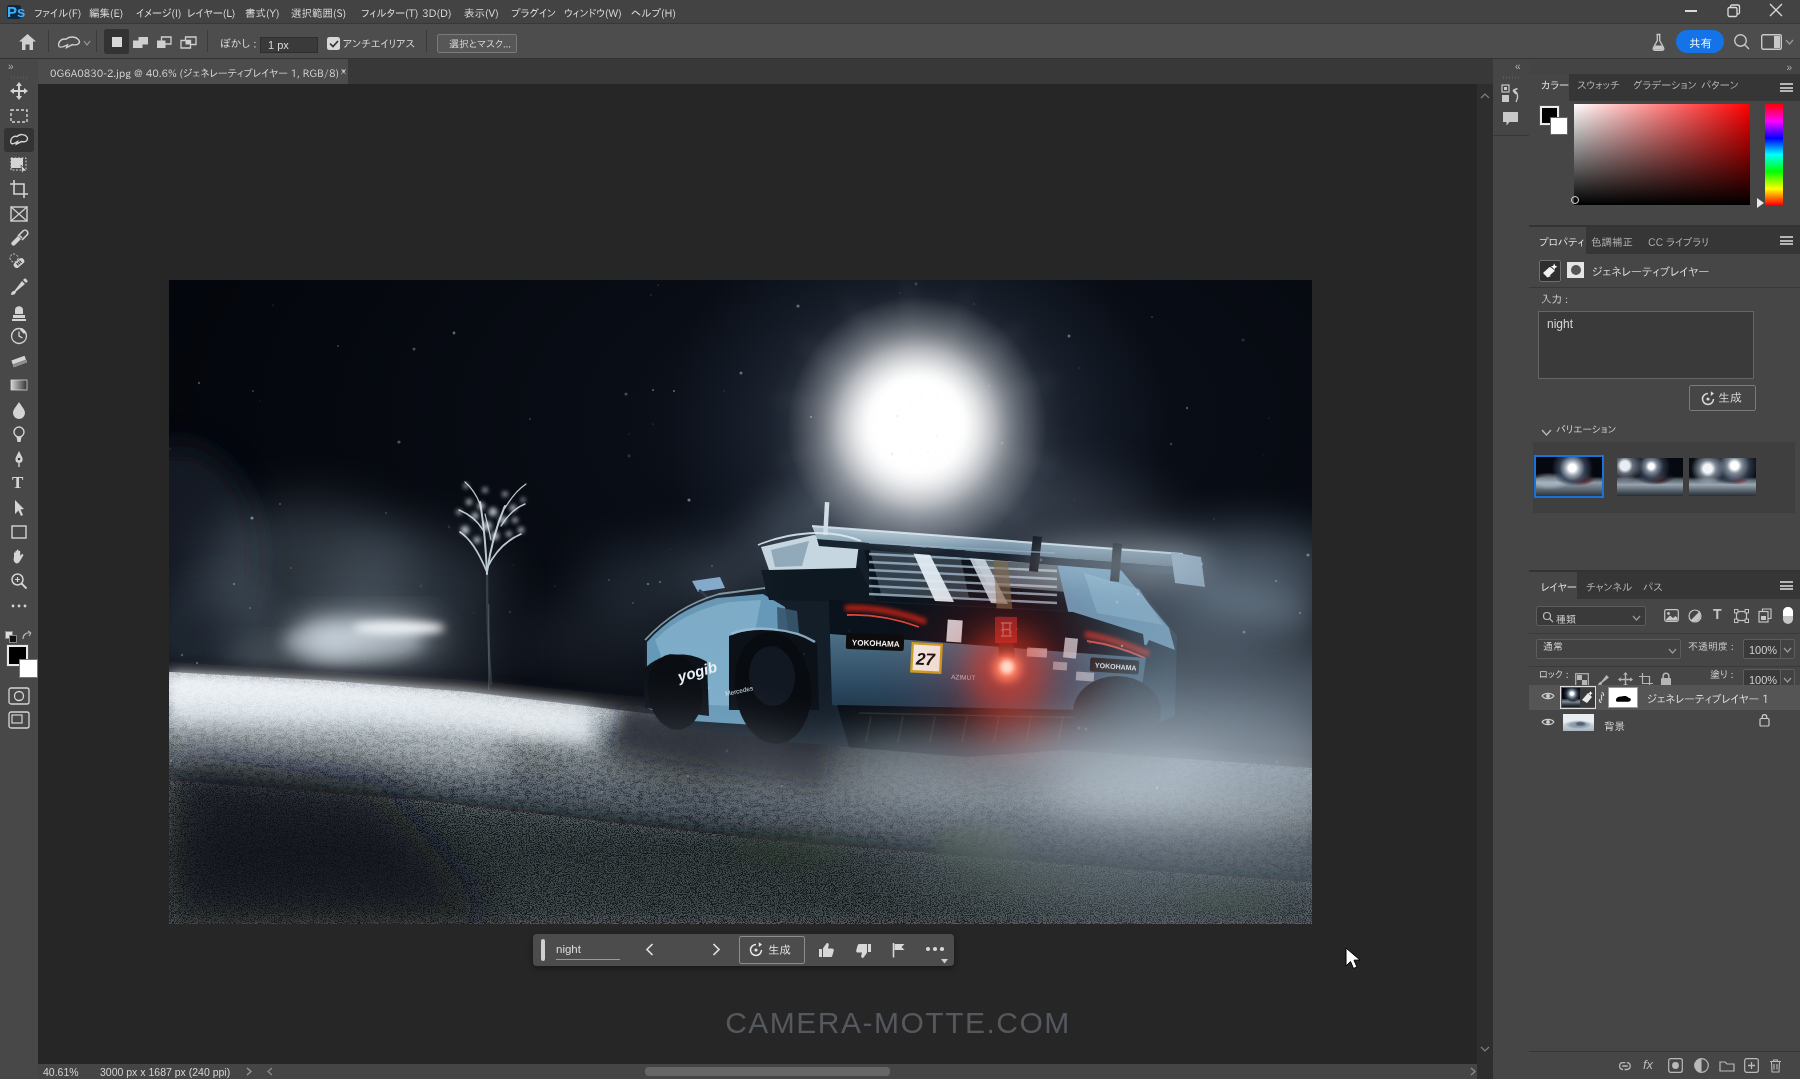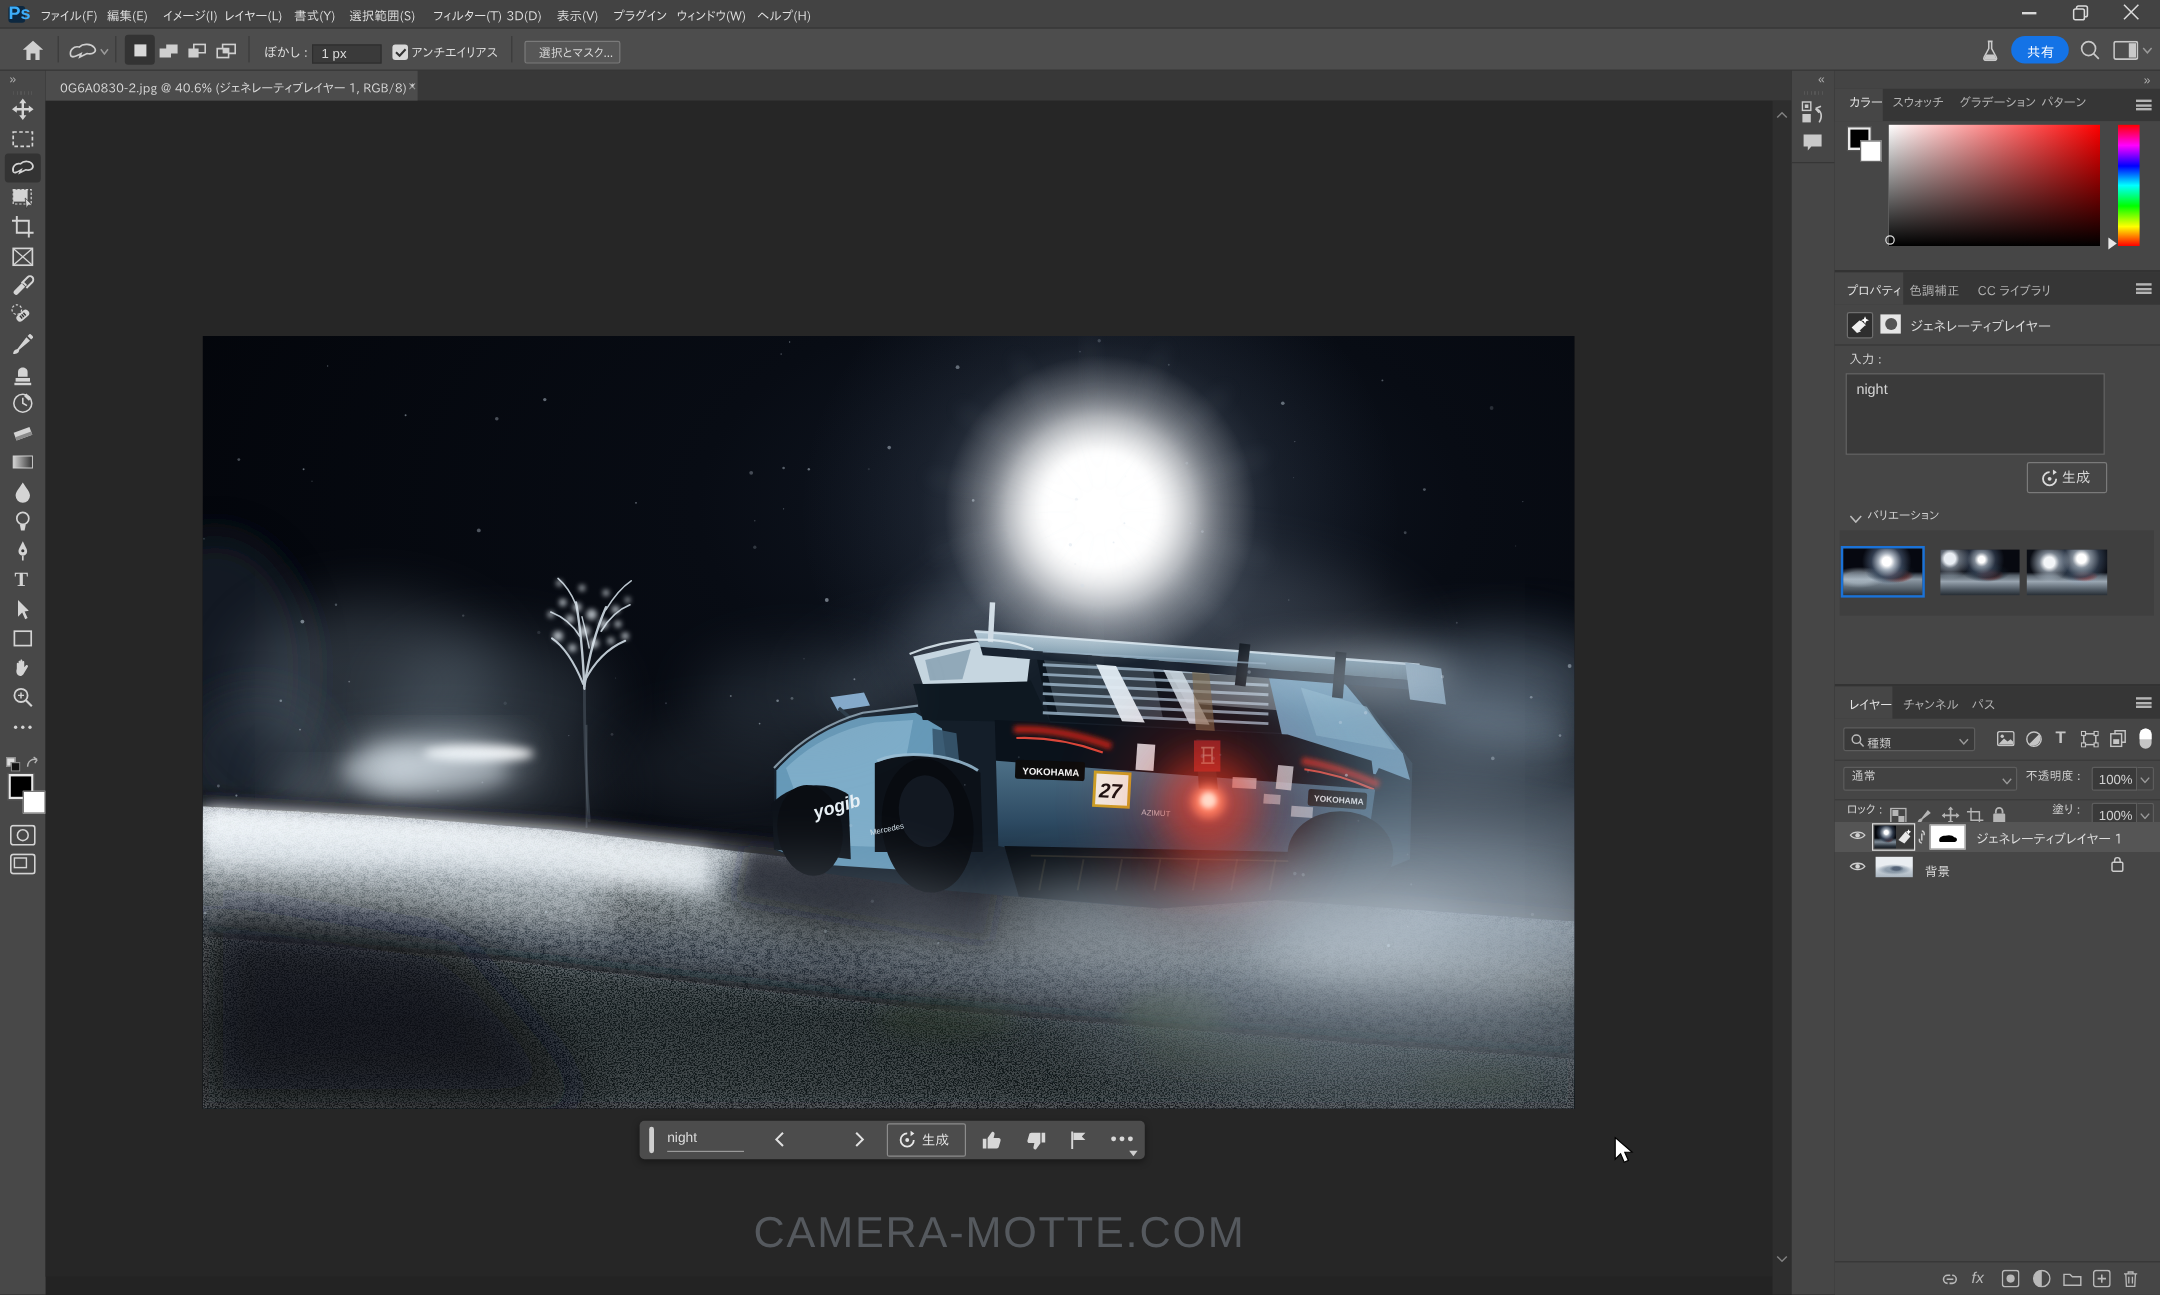--- a/index.html
+++ b/index.html
@@ -7,21 +7,21 @@
     font-family:"Liberation Sans", sans-serif; }
   .abs { position:absolute; }
   #app { position:relative; width:1800px; height:1079px; }
   #menubar { left:0; top:0; width:1800px; height:23px; background:#434343; }
   #optbar { left:0; top:23px; width:1800px; height:36px; background:#4d4d4d; border-top:1px solid #383838; border-bottom:1px solid #333333; color:#dadada; font-size:12px; }
   #toolbar { left:0; top:59px; width:38px; height:1020px; background:#484848; }
   #tabbar { left:38px; top:59px; width:1455px; height:25px; background:#383838; }
   #tab1 { position:absolute; left:0; top:0; width:310px; height:25px; background:#4c4c4c; }
   #canvasarea { left:38px; top:84px; width:1439px; height:980px; background:#262626; overflow:hidden; }
   #photo { position:absolute; left:131px; top:196px; width:1143px; height:644px; background:#05070d; }
-  #watermark { position:absolute; left:590px; top:922px; width:540px; text-align:left; color:#55595e; font-size:36px; letter-spacing:1.5px; }
+  #watermark { position:absolute; left:590px; top:922px; width:540px; text-align:center; color:#55595e; font-size:30px; letter-spacing:1.5px; }
   #statusbar { left:38px; top:1064px; width:1439px; height:15px; background:#454545; color:#d5d5d5; font-size:10.5px; }
   #cstrip { left:1493px; top:59px; width:36px; height:1020px; background:#464646; }
   #rpanel { left:1529px; top:59px; width:271px; height:1020px; background:#444444; }
   .tabrow { position:absolute; left:0; width:271px; height:27px; background:#363636; }
   .tabrow .t { position:absolute; top:0; height:27px; }
   .tabrow .active { background:#464646; }
   .hamb { position:absolute; right:7px; top:9px; width:13px; height:9px; border-top:2px solid #b5b5b5; border-bottom:2px solid #b5b5b5; }
   .hamb:after { content:""; position:absolute; left:0; top:1.5px; width:13px; height:2px; background:#b5b5b5; }
   .vline { position:absolute; top:6px; width:1px; height:22px; background:#3a3a3a; }
 
@@ -671,20 +671,34 @@
 
   <div class="abs" style="left:1477px;top:84px;width:16px;height:995px;background:#2e2e2e;">
     <svg class="abs" style="left:3px;top:9px;" width="10" height="6">
         <path d="M1 5 L5 1 L9 5" fill="none" stroke="#808080" stroke-width="1.2"></path>
       </svg>
     <svg class="abs" style="left:3px;top:962px;" width="10" height="6">
         <path d="M1 1 L5 5 L9 1" fill="none" stroke="#808080" stroke-width="1.2"></path>
       </svg>
   </div>
 
+  <div id="statusbar" class="abs">
+    <div class="abs" style="left:5px;top:2px;">40.61%</div>
+    <div class="abs" style="left:62px;top:2px;">3000 px x 1687 px (240 ppi)</div>
+    <svg class="abs" style="left:208px;top:3px;" width="7" height="9">
+        <path d="M1 1 L5 4.5 L1 8" fill="none" stroke="#9a9a9a" stroke-width="1.3"></path>
+      </svg>
+    <svg class="abs" style="left:228px;top:3px;" width="7" height="9">
+        <path d="M6 1 L2 4.5 L6 8" fill="none" stroke="#8a8a8a" stroke-width="1.3"></path>
+      </svg>
+    <div class="abs" style="left:607px;top:3px;width:245px;height:9px;background:#666666;border-radius:4px;"></div>
+    <svg class="abs" style="left:1432px;top:3px;" width="7" height="9">
+        <path d="M1 1 L5 4.5 L1 8" fill="none" stroke="#8a8a8a" stroke-width="1.3"></path>
+      </svg>
+  </div>
 
   <div id="cstrip" class="abs">
     <div class="abs" style="left:22px;top:2px;color:#b0b0b0;font-size:10px;">«</div>
     <div class="abs" style="left:10px;top:17px;width:17px;height:3px;background:repeating-linear-gradient(90deg,#565656 0 1px,transparent 1px 3px);"></div>
     <svg class="abs" style="left:8px;top:25px;" width="21" height="19">
         <rect x="1" y="1" width="7" height="7" fill="none" stroke="#c9c9c9" stroke-width="1.2"></rect>
         <rect x="3" y="3" width="3" height="3" fill="#c9c9c9"></rect>
         <rect x="1" y="11" width="7" height="7" fill="#c9c9c9"></rect>
         <path d="M15 18 C18 13 17 8 12 6.5 M12 6.5 L16.5 4.5 M12 6.5 L15 10" fill="none" stroke="#c9c9c9" stroke-width="1.4"></path>
       </svg>

